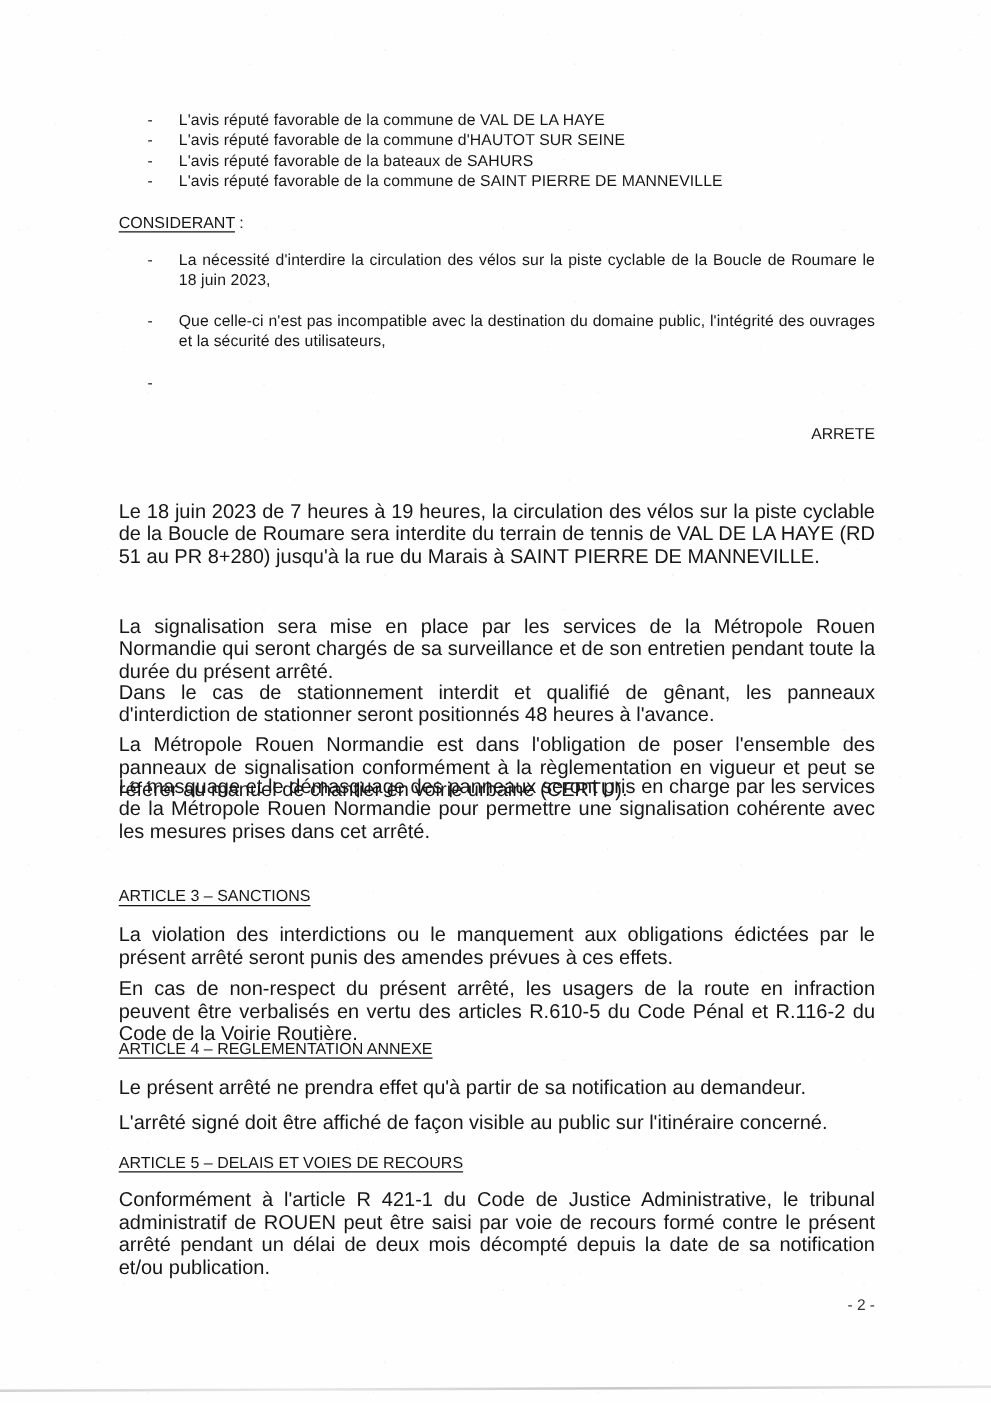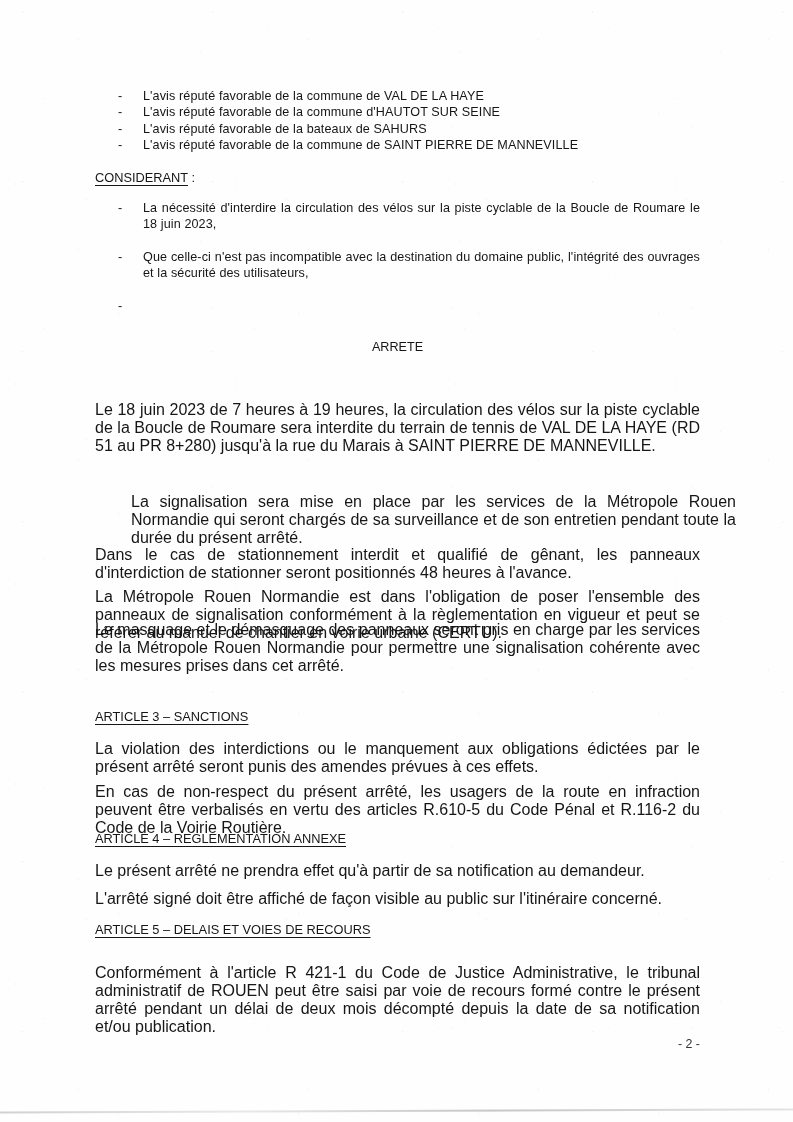--- a/index.html
+++ b/index.html
@@ -145,41 +145,41 @@
   </div>
 
   <div class="block" style="top:200px;">
     <ul class="dashlist loose">
       <li><span class="dash">-</span><span>La nécessité d'interdire la circulation des vélos sur la piste cyclable de la Boucle de Roumare le 18 juin 2023,</span></li>
       <li><span class="dash">-</span><span>Que celle-ci n'est pas incompatible avec la destination du domaine public, l'intégrité des ouvrages et la sécurité des utilisateurs,</span></li>
       <li><span class="dash">-</span></li>
     </ul>
   </div>
 
-  <div class="block centered" style="top:340px;">ARRETE</div>
+  <div class="block centered" style="top:340px;text-align:right;">ARRETE</div>
 
   <div class="block just" style="top:401px;">Le 18 juin 2023 de 7 heures à 19 heures, la circulation des vélos sur la piste cyclable de la Boucle de Roumare sera interdite du terrain de tennis de VAL DE LA HAYE (RD 51 au PR 8+280) jusqu'à la rue du Marais à SAINT PIERRE DE MANNEVILLE.</div>
 
-  <div class="block just" style="top:493px;margin-left:36px;">La signalisation sera mise en place par les services de la Métropole Rouen Normandie qui seront chargés de sa surveillance et de son entretien pendant toute la durée du présent arrêté.</div>
+  <div class="block just" style="top:493px;">La signalisation sera mise en place par les services de la Métropole Rouen Normandie qui seront chargés de sa surveillance et de son entretien pendant toute la durée du présent arrêté.</div>
   <div class="block just" style="top:546px;">Dans le cas de stationnement interdit et qualifié de gênant, les panneaux d'interdiction de stationner seront positionnés 48 heures à l'avance.</div>
   <div class="block just" style="top:588px;">La Métropole Rouen Normandie est dans l'obligation de poser l'ensemble des panneaux de signalisation conformément à la règlementation en vigueur et peut se référer au manuel de chantier en voirie urbaine (CERTU).</div>
   <div class="block just" style="top:621px;">Le masquage et le démasquage des panneaux seront pris en charge par les services de la Métropole Rouen Normandie pour permettre une signalisation cohérente avec les mesures prises dans cet arrêté.</div>
 
   <div class="block heading" style="top:709px;">
     <span class="u">ARTICLE 3 – SANCTIONS</span>
   </div>
   <div class="block just" style="top:740px;">La violation des interdictions ou le manquement aux obligations édictées par le présent arrêté seront punis des amendes prévues à ces effets.</div>
   <div class="block just" style="top:783px;">En cas de non-respect du présent arrêté, les usagers de la route en infraction peuvent être verbalisés en vertu des articles R.610-5 du Code Pénal et R.116-2 du Code de la Voirie Routière.</div>
 
   <div class="block heading" style="top:831px;">
     <span class="u">ARTICLE 4 – REGLEMENTATION ANNEXE</span>
   </div>
   <div class="block just" style="top:862px;">Le présent arrêté ne prendra effet qu'à partir de sa notification au demandeur.</div>
   <div class="block just" style="top:890px;">L'arrêté signé doit être affiché de façon visible au public sur l'itinéraire concerné.</div>
 
   <div class="block heading" style="top:922px;">
     <span class="u">ARTICLE 5 – DELAIS ET VOIES DE RECOURS</span>
   </div>
-  <div class="block just" style="top:952px;margin-top:12px;">Conformément à l'article R 421-1 du Code de Justice Administrative, le tribunal administratif de ROUEN peut être saisi par voie de recours formé contre le présent arrêté pendant un délai de deux mois décompté depuis la date de sa notification et/ou publication.</div>
+  <div class="block just" style="top:952px;">Conformément à l'article R 421-1 du Code de Justice Administrative, le tribunal administratif de ROUEN peut être saisi par voie de recours formé contre le présent arrêté pendant un délai de deux mois décompté depuis la date de sa notification et/ou publication.</div>
 
   <div class="pagenum">- 2 -</div>
 
 </div>
 
 </body></html>

